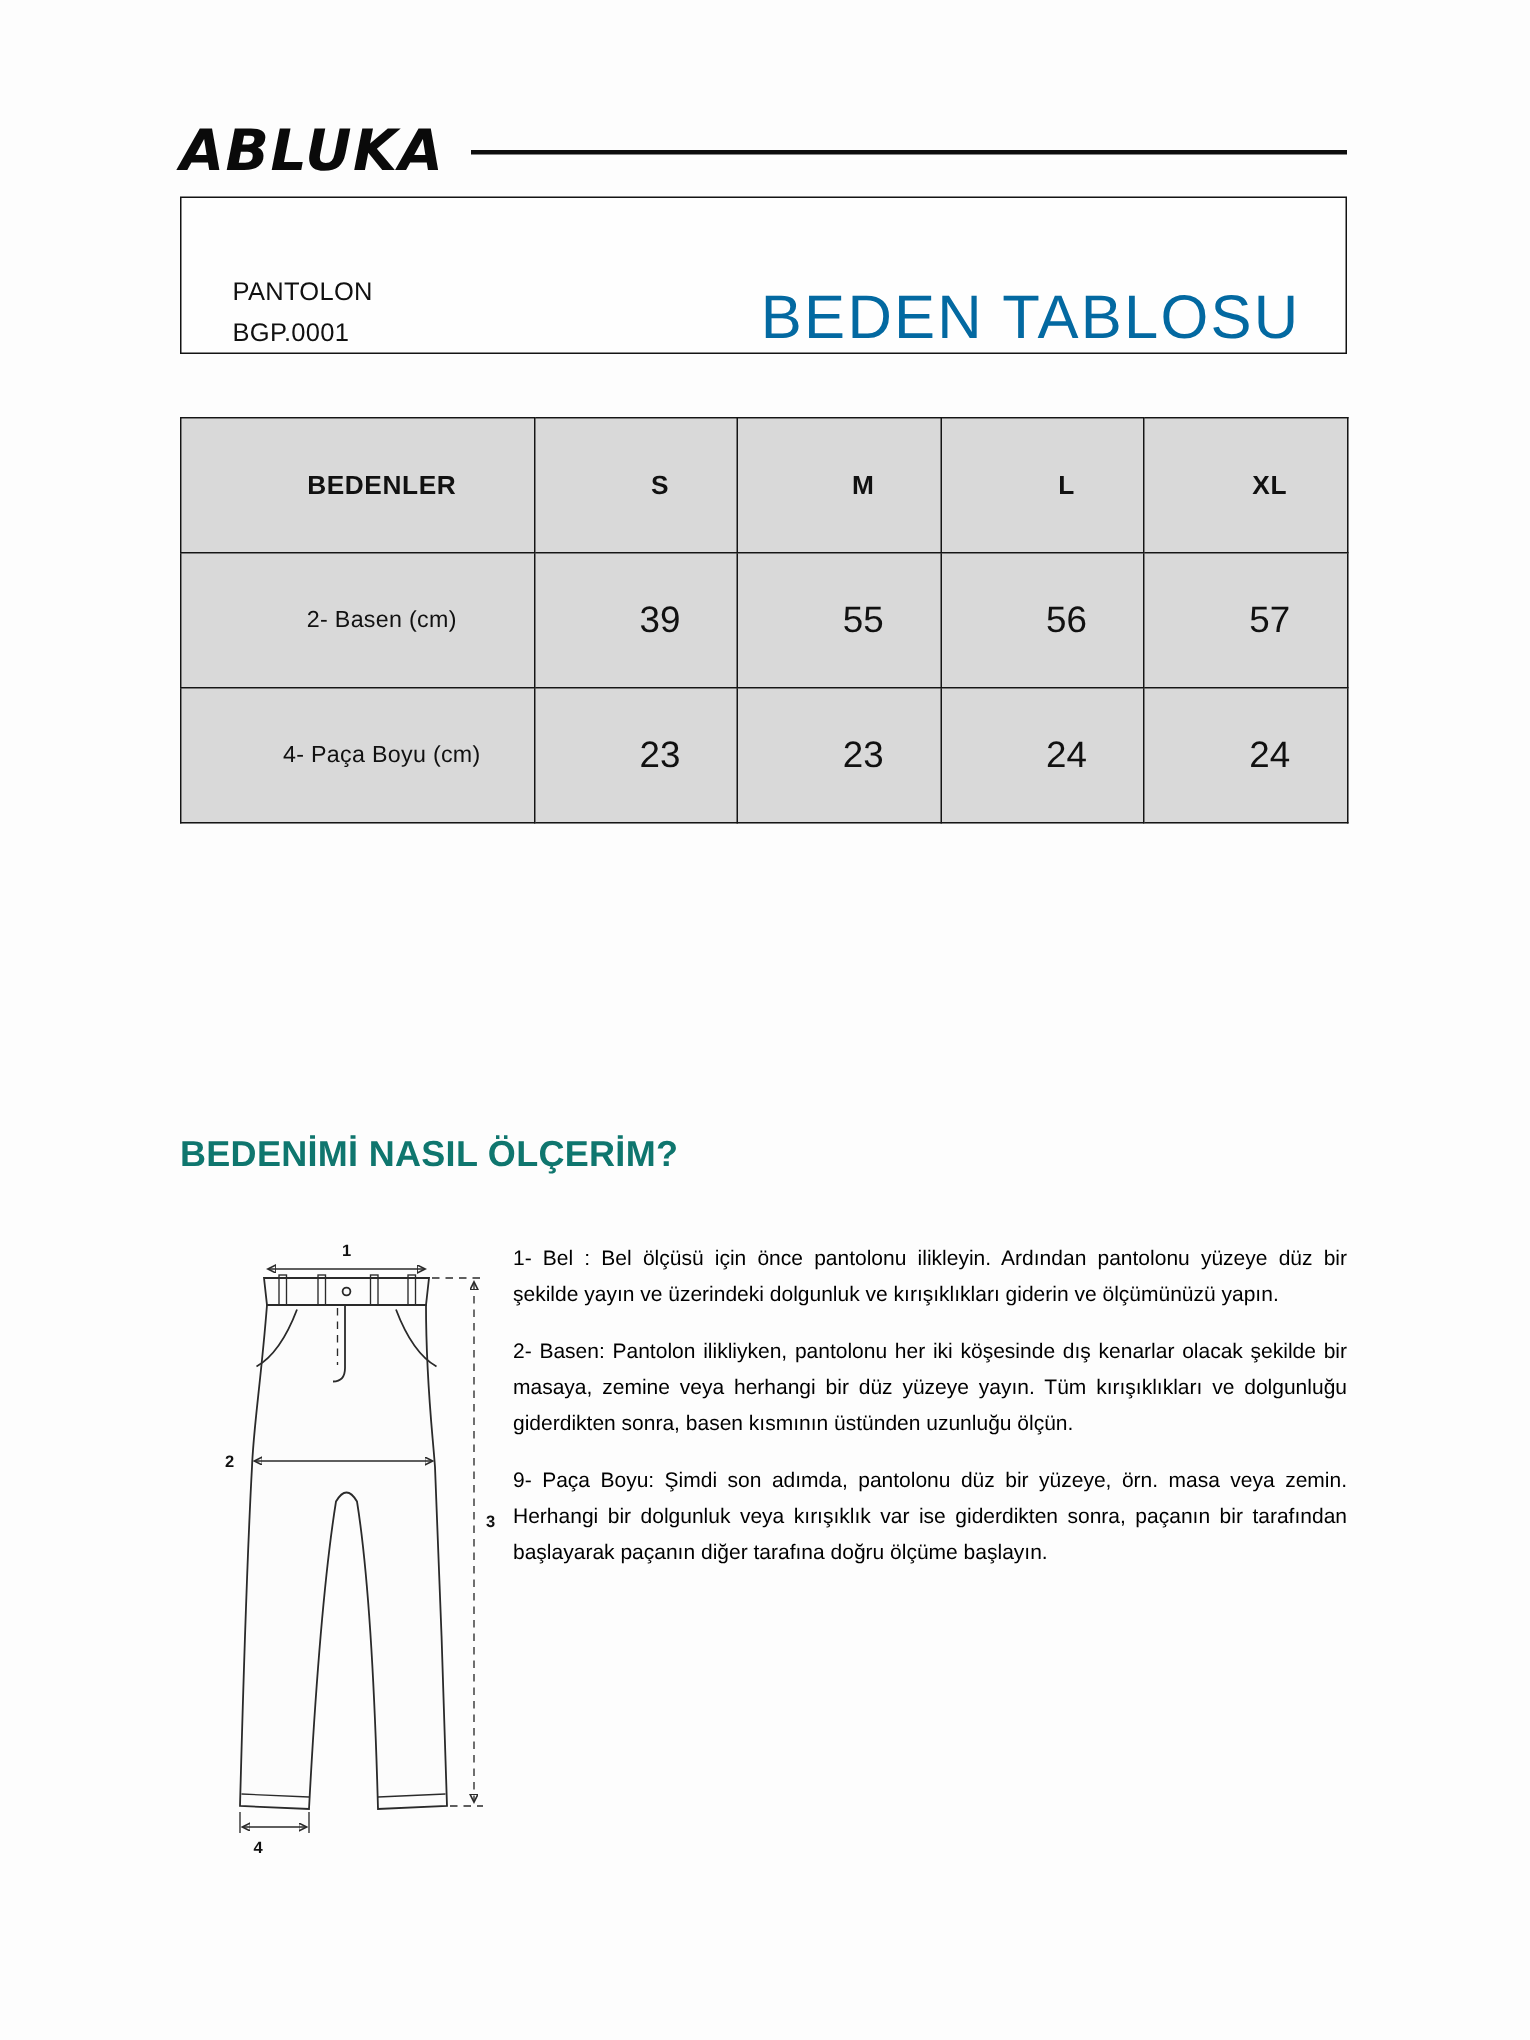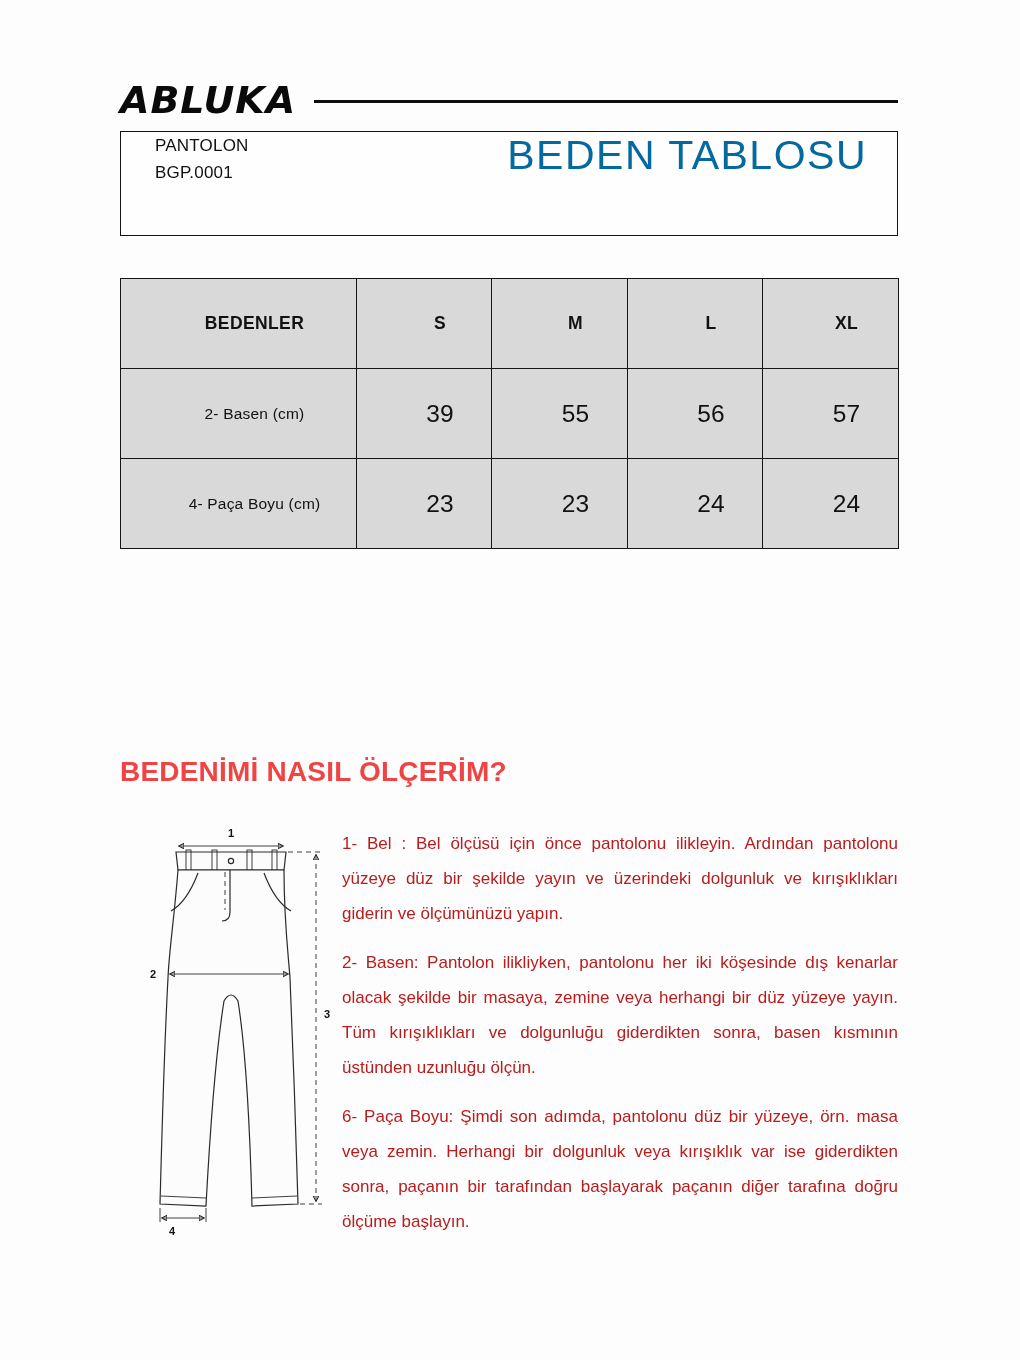--- a/index.html
+++ b/index.html
@@ -21,55 +21,55 @@
     font-family: "DejaVu Sans", sans-serif;
     font-size: 38px; font-weight: 900; font-style: italic;
     letter-spacing: 1px; color: #0a0a0a; white-space: nowrap;
   }
   .logo-rule { flex: 1; height: 3px; background: #0d0d0d; margin-left: 18px; margin-top: 2px; }
 
   
   .header-box {
     position: absolute; left: 120px; top: 131px; width: 778px; height: 105px;
     border: 1.6px solid #131313; background: #fefefe;
-    display: flex; align-items: flex-start; justify-content: space-between;
+    display: flex; align-items: flex-end; justify-content: space-between;
     padding: 0 30px 0 34px;
   }
   .product-block { font-size: 17px; line-height: 1.6; font-weight: 500; letter-spacing: 0.2px; }
   .table-title { font-size: 41px; font-weight: 400; letter-spacing: 1.5px; color: #0369a1; white-space: nowrap; }
 
   
   .size-table-wrap { position: absolute; left: 120px; top: 278px; width: 778px; }
   table.size-table { border-collapse: collapse; table-layout: fixed; width: 778px; }
   .size-table th, .size-table td {
     border: 1.5px solid #151515; text-align: center; vertical-align: middle;
     height: 90px; padding: 0; background: #fefefe;
   }
   .size-table .gray { background: #d9d9d9; padding-left: 32px; }
   .size-table th { font-size: 17.5px; font-weight: 700; letter-spacing: 0.4px; }
   .size-table td.lbl { font-size: 15.5px; font-weight: 400; letter-spacing: 0.2px; }
   .size-table td.val { font-size: 24.5px; font-weight: 400; }
 
   
   .section-heading {
     position: absolute; left: 120px; top: 756px;
-    font-size: 28px; font-weight: 800; letter-spacing: 0.2px; color: #ef4444;
+    font-size: 24px; font-weight: 800; letter-spacing: 0.2px; color: #0f766e;
   }
 
   
   .howto {
     position: absolute; left: 120px; top: 826px; width: 778px;
     display: flex; align-items: flex-start;
   }
   .diagram-col { width: 222px; flex: 0 0 222px; padding-left: 6px; }
   .text-col { flex: 1; }
   .text-col p {
     margin: 0 0 14px 0;
-    font-size: 17px; line-height: 35px;
-    text-align: justify; color: #b91c1c;
+    font-size: 14px; line-height: 24px;
+    text-align: justify; color: #000000;
   }
   .pants-svg { display: block; }
   .pants-svg path, .pants-svg line, .pants-svg rect, .pants-svg circle {
     stroke: #2a2a2a; fill: none; stroke-width: 1.2;
   }
   .pants-svg .fill { fill: #fcfcfc; }
   .pants-svg .dash { stroke-dasharray: 5 4; stroke-width: 1; }
   .pants-svg .thin { stroke-width: 0.9; }
   .pants-svg text {
     font-family: "Liberation Sans", sans-serif; font-size: 11px;
@@ -185,17 +185,17 @@
         <line x1="34" y1="382" x2="34" y2="396" class="thin"></line>
         <line x1="80" y1="382" x2="80" y2="396" class="thin"></line>
         <line x1="36" y1="392" x2="78" y2="392" class="thin" marker-start="url(#ah)" marker-end="url(#ah)"></line>
         <text x="46" y="409">4</text>
       </svg>
     </div>
 
     <div class="text-col">
       <p>1- Bel : Bel ölçüsü için önce pantolonu ilikleyin. Ardından pantolonu yüzeye düz bir şekilde yayın ve üzerindeki dolgunluk ve kırışıklıkları giderin ve ölçümünüzü yapın.</p>
       <p>2- Basen: Pantolon ilikliyken, pantolonu her iki köşesinde dış kenarlar olacak şekilde bir masaya, zemine veya herhangi bir düz yüzeye yayın. Tüm kırışıklıkları ve dolgunluğu giderdikten sonra, basen kısmının üstünden uzunluğu ölçün.</p>
-      <p>6- Paça Boyu: Şimdi son adımda, pantolonu düz bir yüzeye, örn. masa veya zemin. Herhangi bir dolgunluk veya kırışıklık var ise giderdikten sonra, paçanın bir tarafından başlayarak paçanın diğer tarafına doğru ölçüme başlayın.</p>
+      <p>9- Paça Boyu: Şimdi son adımda, pantolonu düz bir yüzeye, örn. masa veya zemin. Herhangi bir dolgunluk veya kırışıklık var ise giderdikten sonra, paçanın bir tarafından başlayarak paçanın diğer tarafına doğru ölçüme başlayın.</p>
     </div>
   </div>
 
 </div>
 
 </body></html>

